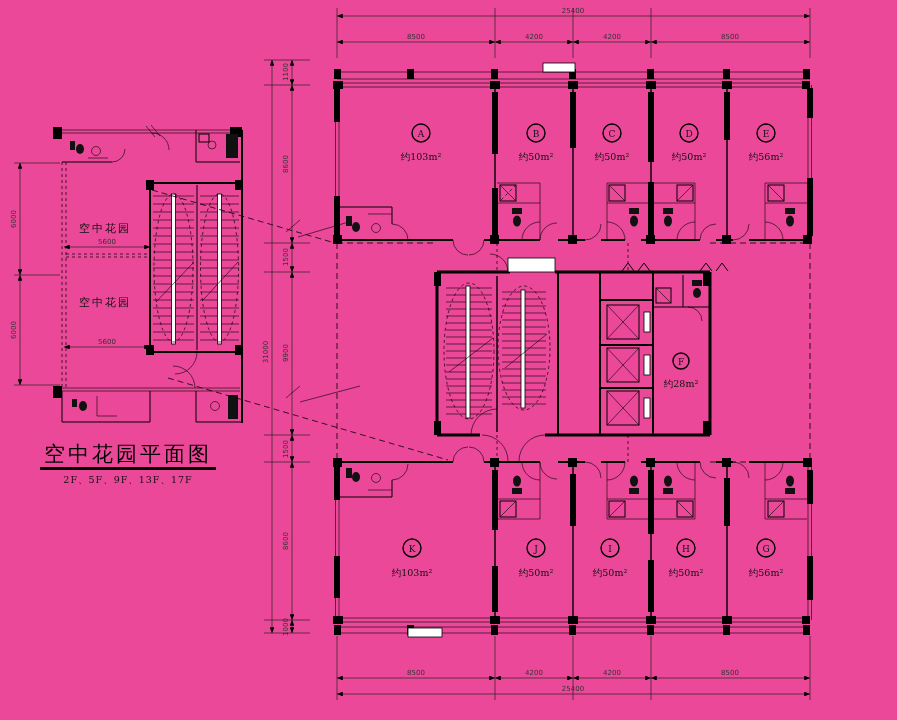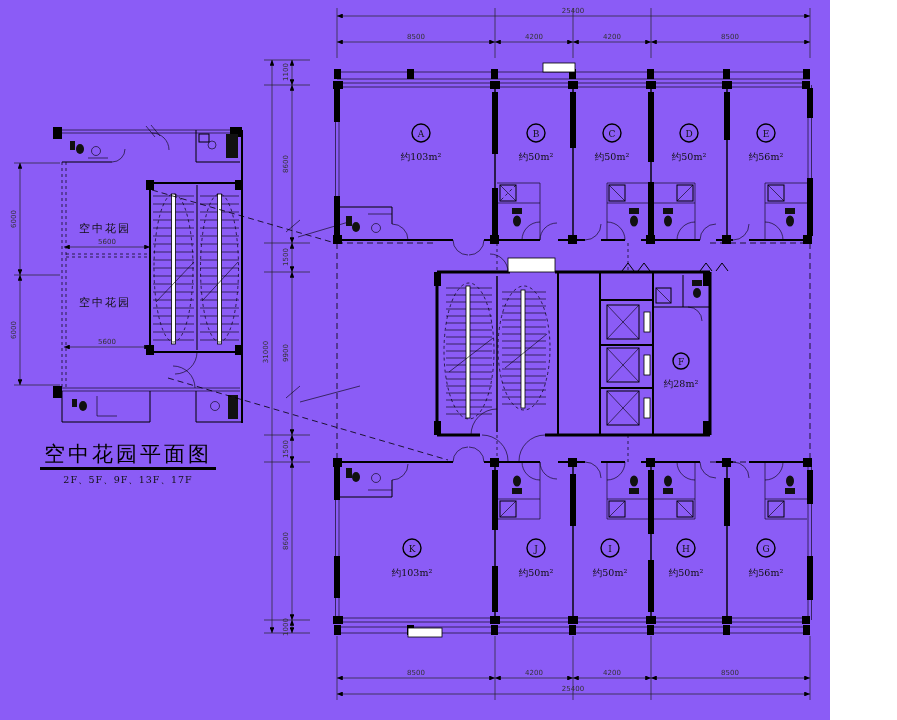--- a/index.html
+++ b/index.html
@@ -1,16 +1,16 @@
 <!DOCTYPE html>
 <html><head>
 <meta charset="utf-8">
 <style>
   html,body{margin:0;padding:0;background:#fff;}
-  #stage{position:relative;width:830px;height:720px;background:#8b5cf6;overflow:hidden;
+  #stage{position:relative;width:897px;height:720px;background:#ec4899;overflow:hidden;
          font-family:"DejaVu Serif", serif;}
   svg{position:absolute;left:0;top:0;}
   .w3{stroke:#000;stroke-width:3;fill:none}
   .w2{stroke:#000;stroke-width:2;fill:none}
   .w15{stroke:#000;stroke-width:1.4;fill:none}
   .w1{stroke:#000;stroke-width:1;fill:none}
   .thin{stroke:#000;stroke-width:.6;fill:none}
   .dim{stroke:#222;stroke-width:.7;fill:none}
   .dash{stroke:#000;stroke-width:.8;fill:none;stroke-dasharray:6 4}
   .dash2{stroke:#000;stroke-width:.7;fill:none;stroke-dasharray:3 3}

